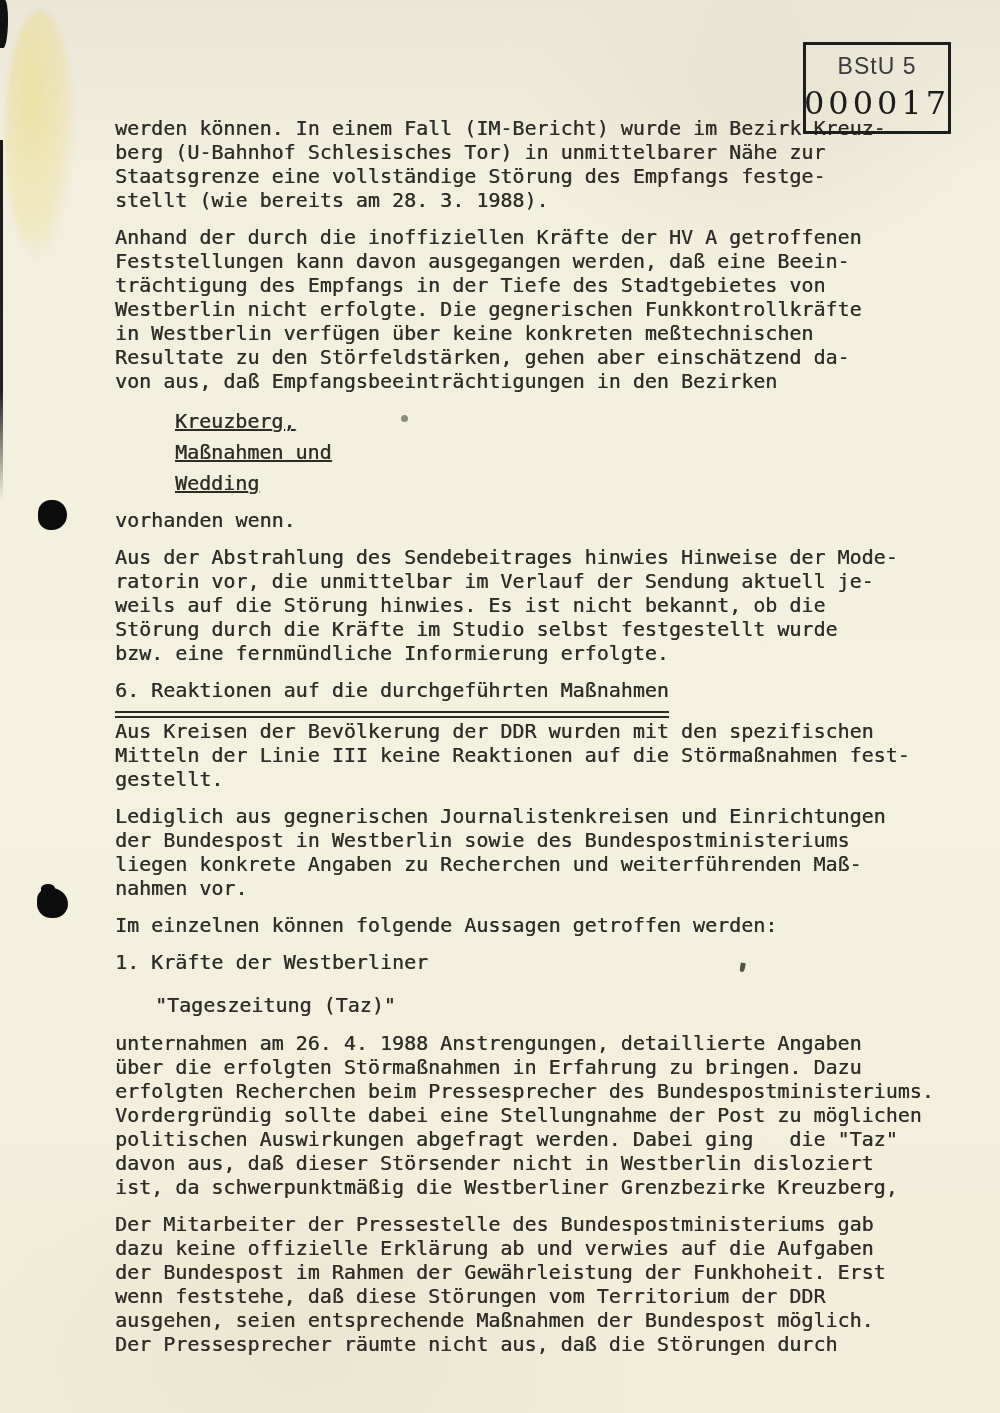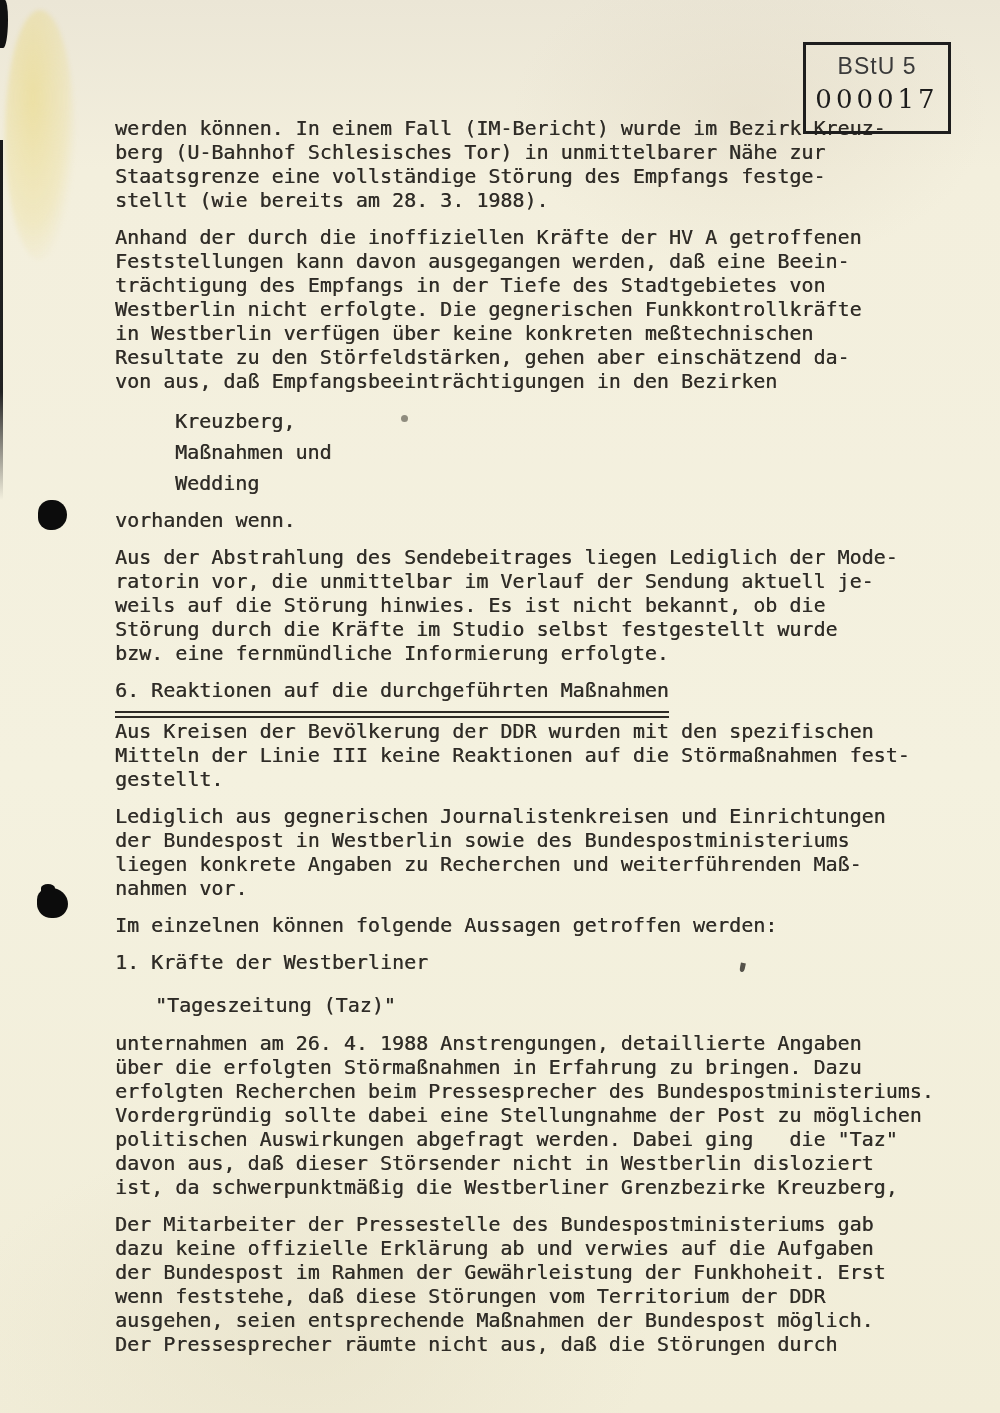--- a/index.html
+++ b/index.html
@@ -48,34 +48,34 @@
     padding-top:8px;
     z-index:3;
     background:transparent;
   }
   .stamp .l1{
     font-family:"Liberation Sans","DejaVu Sans",sans-serif;
     font-size:23px;color:#3a3a3a;letter-spacing:1px;
   }
   .stamp .l2{
     font-family:"DejaVu Serif","Liberation Serif",serif;
-    font-size:26px;color:#1c1c1c;letter-spacing:4px;margin-top:4px;
+    font-size:32px;color:#1c1c1c;letter-spacing:4px;margin-top:4px;
     font-weight:500;
   }
   
   .doc-body{
     position:absolute;left:115px;top:116px;width:845px;
     font-size:20px;line-height:24px;color:#2e2b26;
     text-shadow:0.4px 0 0 rgba(46,43,38,0.75);
     z-index:2;
   }
   .line{white-space:pre;}
   .block.paragraph{margin:0 0 13px 0;}
   .block.paragraph:last-child{margin-bottom:0;}
-  .block.list{margin:3px 0 9px 60px;}
+  .block.list{margin:3px 0 9px 60px;text-decoration:underline;}
   .block.list .line{line-height:31px;}
   .block.heading{margin:6px 0 17px 0;}
   .block.heading .heading-text{
     padding-bottom:16px;
     background-image:linear-gradient(#2e2b26,#2e2b26),linear-gradient(#2e2b26,#2e2b26);
     background-size:100% 2.5px,100% 2px;
     background-position:0 100%,0 calc(100% - 5px);
     background-repeat:no-repeat;
   }
   .block.item{margin:0 0 19px 0;}
@@ -117,21 +117,21 @@
       </div>
       <div class="block list">
         <div class="line">Kreuzberg,</div>
         <div class="line">Maßnahmen und</div>
         <div class="line">Wedding</div>
       </div>
       <div class="block paragraph">
         <div class="line">vorhanden wenn.</div>
       </div>
       <div class="block paragraph">
-        <div class="line">Aus der Abstrahlung des Sendebeitrages liegen Lediglich der Mode-</div>
+        <div class="line">Aus der Abstrahlung des Sendebeitrages hinwies Hinweise der Mode-</div>
         <div class="line">ratorin vor, die unmittelbar im Verlauf der Sendung aktuell je-</div>
         <div class="line">weils auf die Störung hinwies. Es ist nicht bekannt, ob die</div>
         <div class="line">Störung durch die Kräfte im Studio selbst festgestellt wurde</div>
         <div class="line">bzw. eine fernmündliche Informierung erfolgte.</div>
       </div>
       <div class="block heading">
         <div class="line"><span class="heading-text">6. Reaktionen auf die durchgeführten Maßnahmen</span></div>
       </div>
       <div class="block paragraph">
         <div class="line">Aus Kreisen der Bevölkerung der DDR wurden mit den spezifischen</div>

